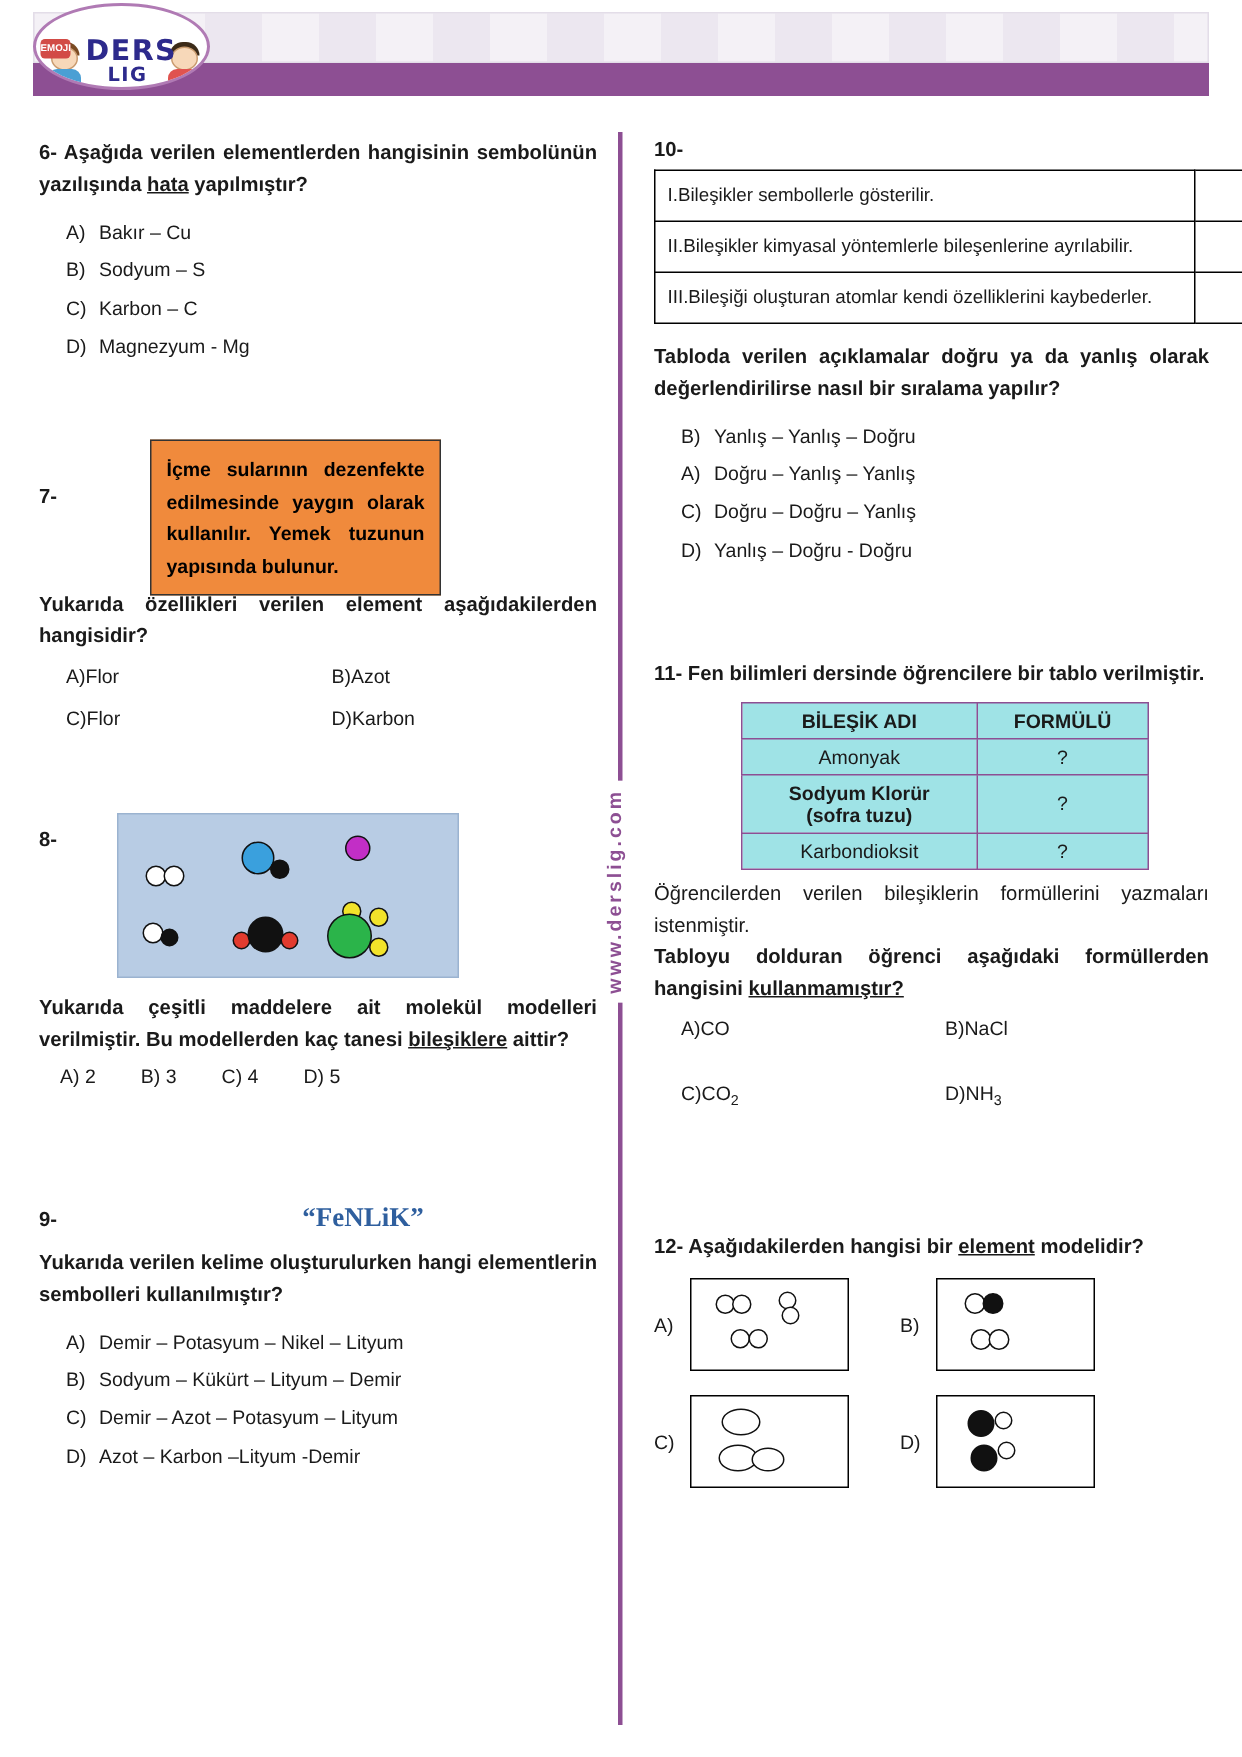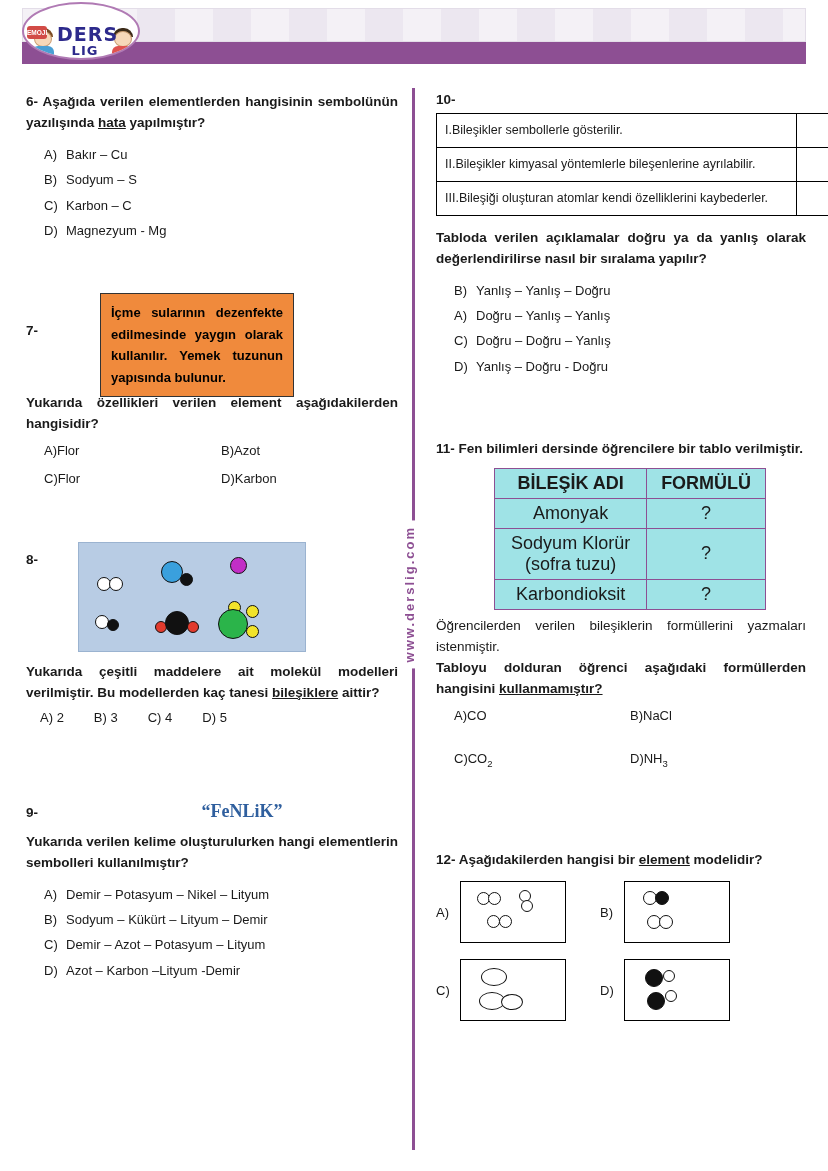--- a/index.html
+++ b/index.html
@@ -282,21 +282,21 @@
     font-size: 14px;
   }
   table.q11 {
     border-collapse: collapse;
     width: 272px;
     margin: 8px 0 6px 58px;
   }
   table.q11 th, table.q11 td {
     border: 1px solid #8d4f93;
     padding: 4px 6px;
-    font-size: 18px;
+    font-size: 13px;
     text-align: center;
     background: #9fe3e6;
   }
   table.q11 th {
     font-weight: bold;
   }
   
   .q12-grid {
     margin-top: 10px;
     display: grid;
@@ -491,21 +491,21 @@
         <tbody>
             <tr>
           <th>BİLEŞİK ADI</th>
           <th>FORMÜLÜ</th>
         </tr>
         <tr>
           <td>Amonyak</td>
           <td>?</td>
         </tr>
         <tr>
-          <td style="white-space:pre-line;">Sodyum Klorür
+          <td style="white-space:pre-line;font-weight:bold;">Sodyum Klorür
 (sofra tuzu)</td>
           <td>?</td>
         </tr>
         <tr>
           <td>Karbondioksit</td>
           <td>?</td>
         </tr>
       </tbody>
         </table>
       <div class="q-stem" style="font-weight:normal;">Öğrencilerden verilen bileşiklerin formüllerini yazmaları istenmiştir.</div>

